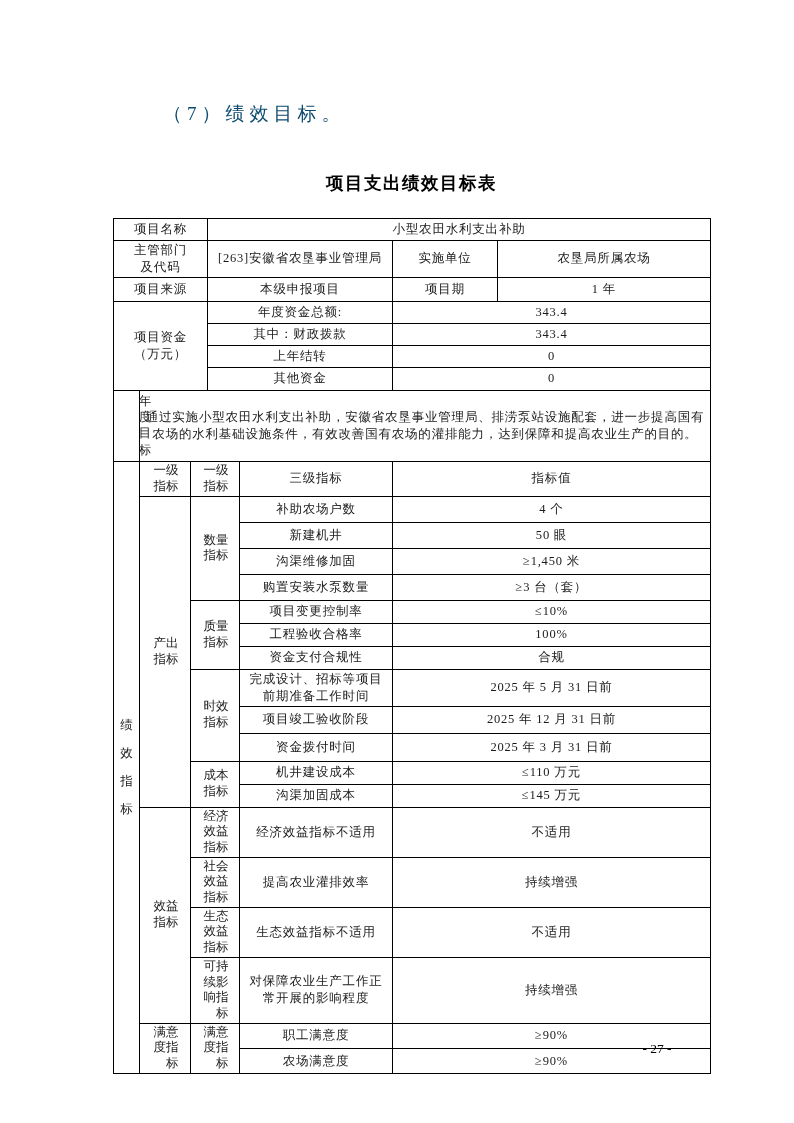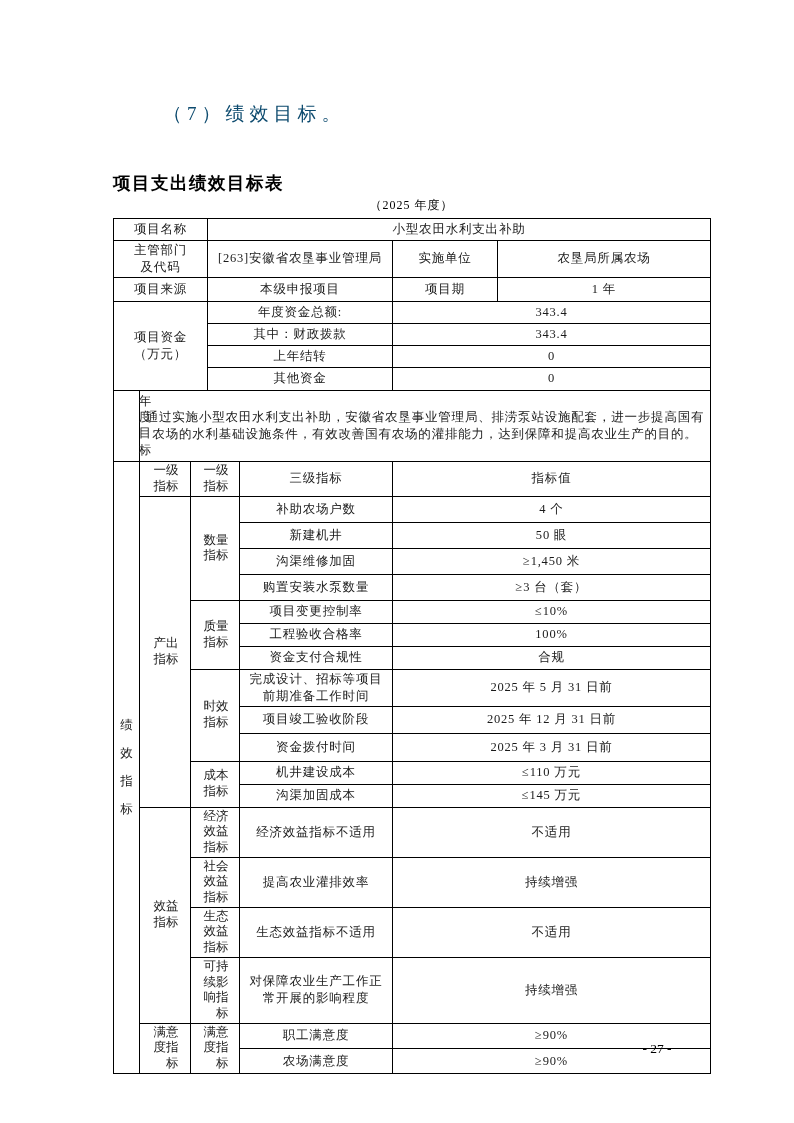--- a/index.html
+++ b/index.html
@@ -19,20 +19,21 @@
     top: 101px;
     font-size: 19px;
     letter-spacing: 5px;
     color: #0c4a6e;
   }
   .tbl-title {
     position: absolute;
     left: 113px;
     top: 171px;
     width: 597px;
+    text-align: center;
     font-family: "Liberation Sans", "DejaVu Sans", sans-serif;
     font-weight: bold;
     font-size: 17.5px;
     letter-spacing: 1.5px;
   }
   .tbl-subtitle {
     position: absolute;
     left: 113px;
     top: 197px;
     width: 597px;
@@ -103,21 +104,20 @@
   }
 </style>
 </head>
 <body>
 
 <div class="page">
 
   <div class="heading">（7）绩效目标。</div>
 
   <div class="tbl-title">项目支出绩效目标表</div>
-  <div class="tbl-subtitle">（2025 年度）</div>
 
   <table class="main">
     <colgroup>
       <col style="width:26px">
         <col style="width:51px">
         <col style="width:17px">
       <col style="width:32px">
         <col style="width:153px">
         <col style="width:105px">
         <col style="width:213px">

